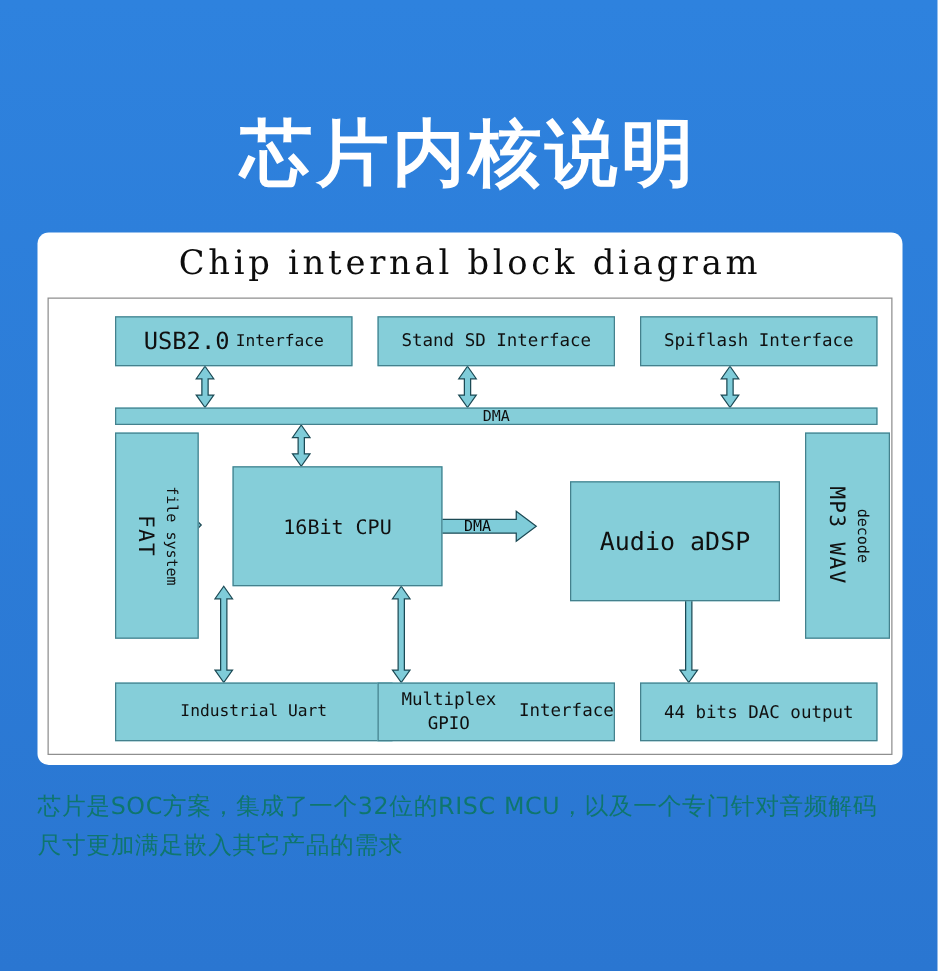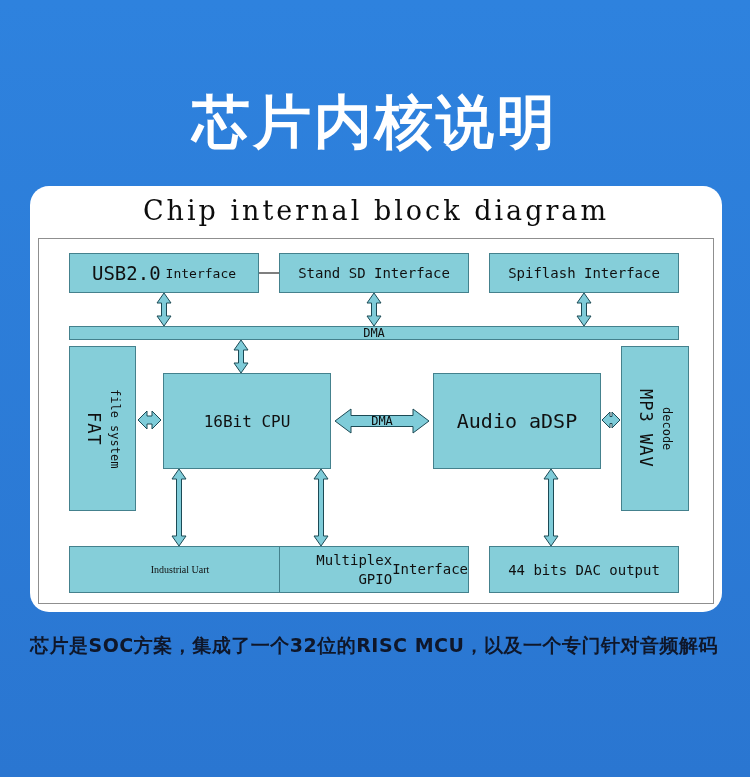--- a/index.html
+++ b/index.html
@@ -10,67 +10,67 @@
     background:linear-gradient(180deg,#2e82de 0%,#2a76d1 100%);
     font-family:"DejaVu Sans","Liberation Sans",sans-serif;
   }
   .page-title {
     position:absolute; top:84px; left:0; width:750px;
     text-align:center; color:#ffffff;
     font-size:58px; font-weight:bold; letter-spacing:3px;
   }
   .panel {
     position:absolute; left:30px; top:186px; width:692px; height:426px;
-    background:#ffffff; border-radius:19px;
+    background:#ffffff; border-radius:9px;
   }
   .panel-heading {
     position:absolute; top:9px; left:0; width:100%;
     text-align:center; color:#0d0d0d;
     font-family:"DejaVu Serif","Liberation Serif",serif;
     font-size:27px; letter-spacing:3px;
   }
   .canvas {
     position:absolute; left:8px; top:52px; width:676px; height:366px;
     border:1px solid #8f8f8f; background:#ffffff;
   }
   svg.arrows { position:absolute; left:0; top:0; width:676px; height:366px; }
   .arrow { fill:#7fccd9; stroke:#1c4a55; stroke-width:1; }
   .connector { stroke:#555555; stroke-width:1.5; }
   .box {
     position:absolute; background:#85ced9; border:1px solid #44818d;
     display:flex; align-items:center; justify-content:center;
     font-family:"DejaVu Sans Mono","Liberation Mono",monospace;
-    color:#101010; text-align:right;
+    color:#101010; text-align:center;margin-left:23px;
   }
   .b-usb      { left:30px;  top:14px;  width:190px; height:40px; gap:5px; }
   .b-sd       { left:240px; top:14px;  width:190px; height:40px; font-size:14px; }
   .b-spiflash { left:450px; top:14px;  width:190px; height:40px; font-size:14px; }
   .b-dmabar   { left:30px;  top:87px;  width:610px; height:14px; font-size:12px; line-height:14px; }
   .b-fat      { left:30px;  top:107px; width:67px;  height:165px; gap:4px; }
   .b-cpu      { left:124px; top:134px; width:168px; height:96px; font-size:16px; }
-  .b-adsp     { left:394px; top:134px; width:168px; height:96px; font-size:20px; }
+  .b-adsp     { left:394px; top:146px; width:168px; height:96px; font-size:20px; }
   .b-mp3      { left:582px; top:107px; width:68px;  height:165px; gap:4px; }
-  .b-uart     { left:30px;  top:307px; width:222px; height:47px; font-size:10px;font-family:Liberation Serif, serif; }
+  .b-uart     { left:30px;  top:307px; width:222px; height:47px; font-size:13px; }
   .b-gpio     { left:240px; top:307px; width:190px; height:47px; font-size:14px; flex-direction:row; line-height:19px; }
   .b-dac      { left:450px; top:307px; width:190px; height:47px; font-size:14px; }
   .big   { font-size:19px; }
   .small { font-size:13px; }
   .vtext { writing-mode:vertical-lr; text-orientation:mixed; }
   .v-big   { font-size:17px; letter-spacing:1px; }
   .v-small { font-size:12px; }
   .dma-link-label {
     position:absolute; left:343px; top:182px;
     transform:translate(-50%,-50%);
     font-family:"DejaVu Sans Mono","Liberation Mono",monospace;
     font-size:12px; color:#0a0a0a;
   }
   .description {
     position:absolute; left:30px; top:630px; width:700px;
-    color:#0f172a; font-size:19px; line-height:31px;
-    font-weight:700; letter-spacing:0.5px;
+    color:#0f766e; font-size:19px; line-height:31px;
+    font-weight:400; letter-spacing:0.5px;
   }
 </style>
 </head>
 <body>
 
 <div class="page-title">芯片内核说明</div>
 
 <div class="panel">
   <div class="panel-heading">Chip internal block diagram</div>
 
@@ -136,13 +136,14 @@
     <div class="box b-dac">
       <span>44 bits DAC output</span>
     </div>
 
     <span class="dma-link-label">DMA</span>
   </div>
 </div>
 
 <div class="description">
   <div>芯片是SOC方案，集成了一个32位的RISC MCU，以及一个专门针对音频解码</div>
+  <div>尺寸更加满足嵌入其它产品的需求</div>
 </div>
 
 </body></html>

